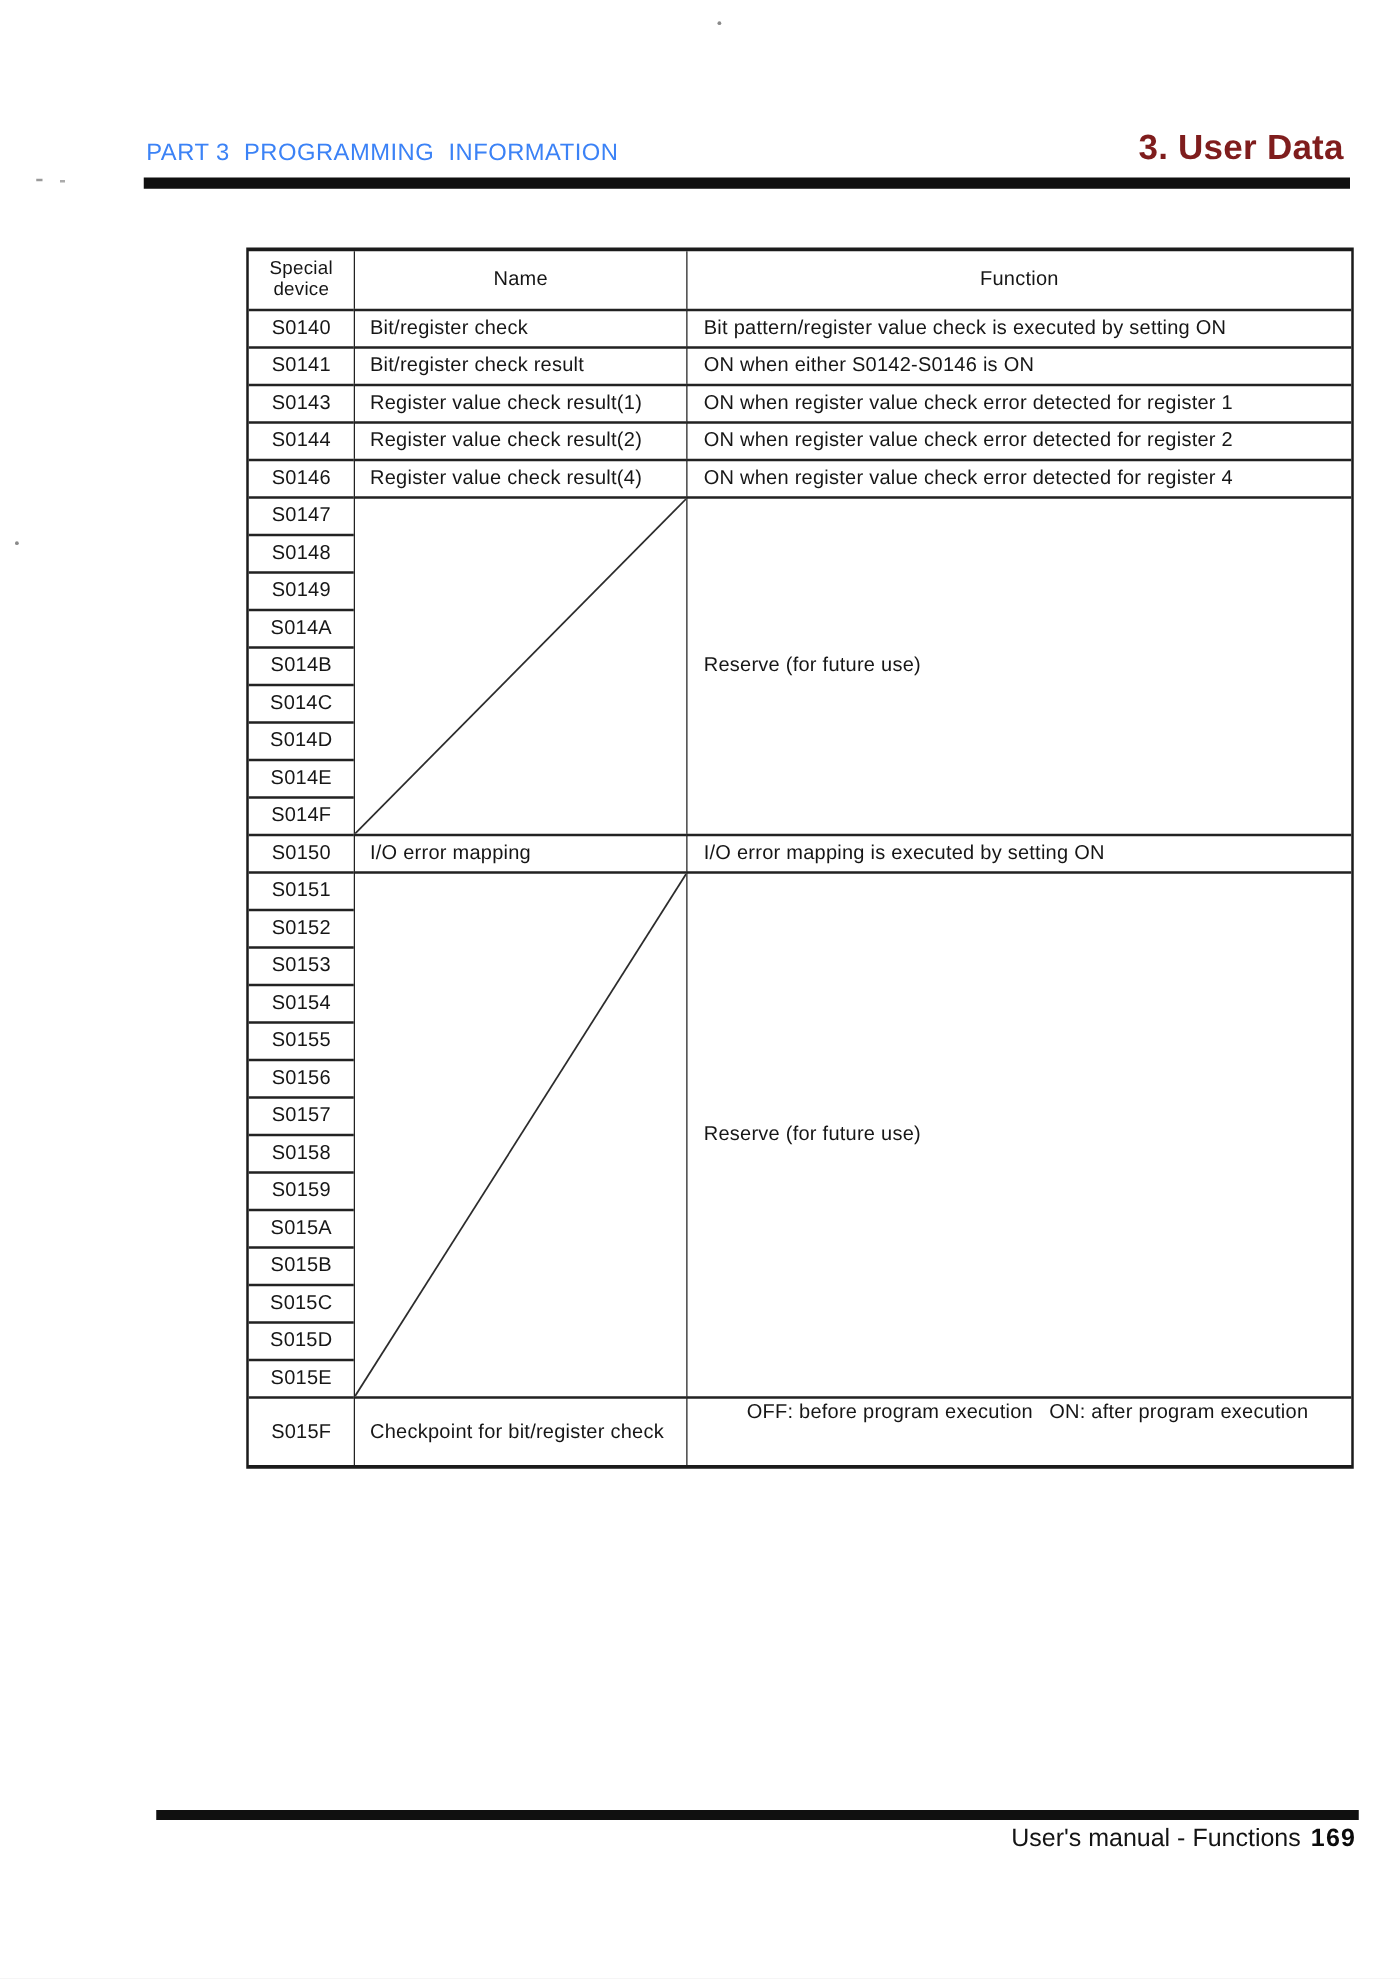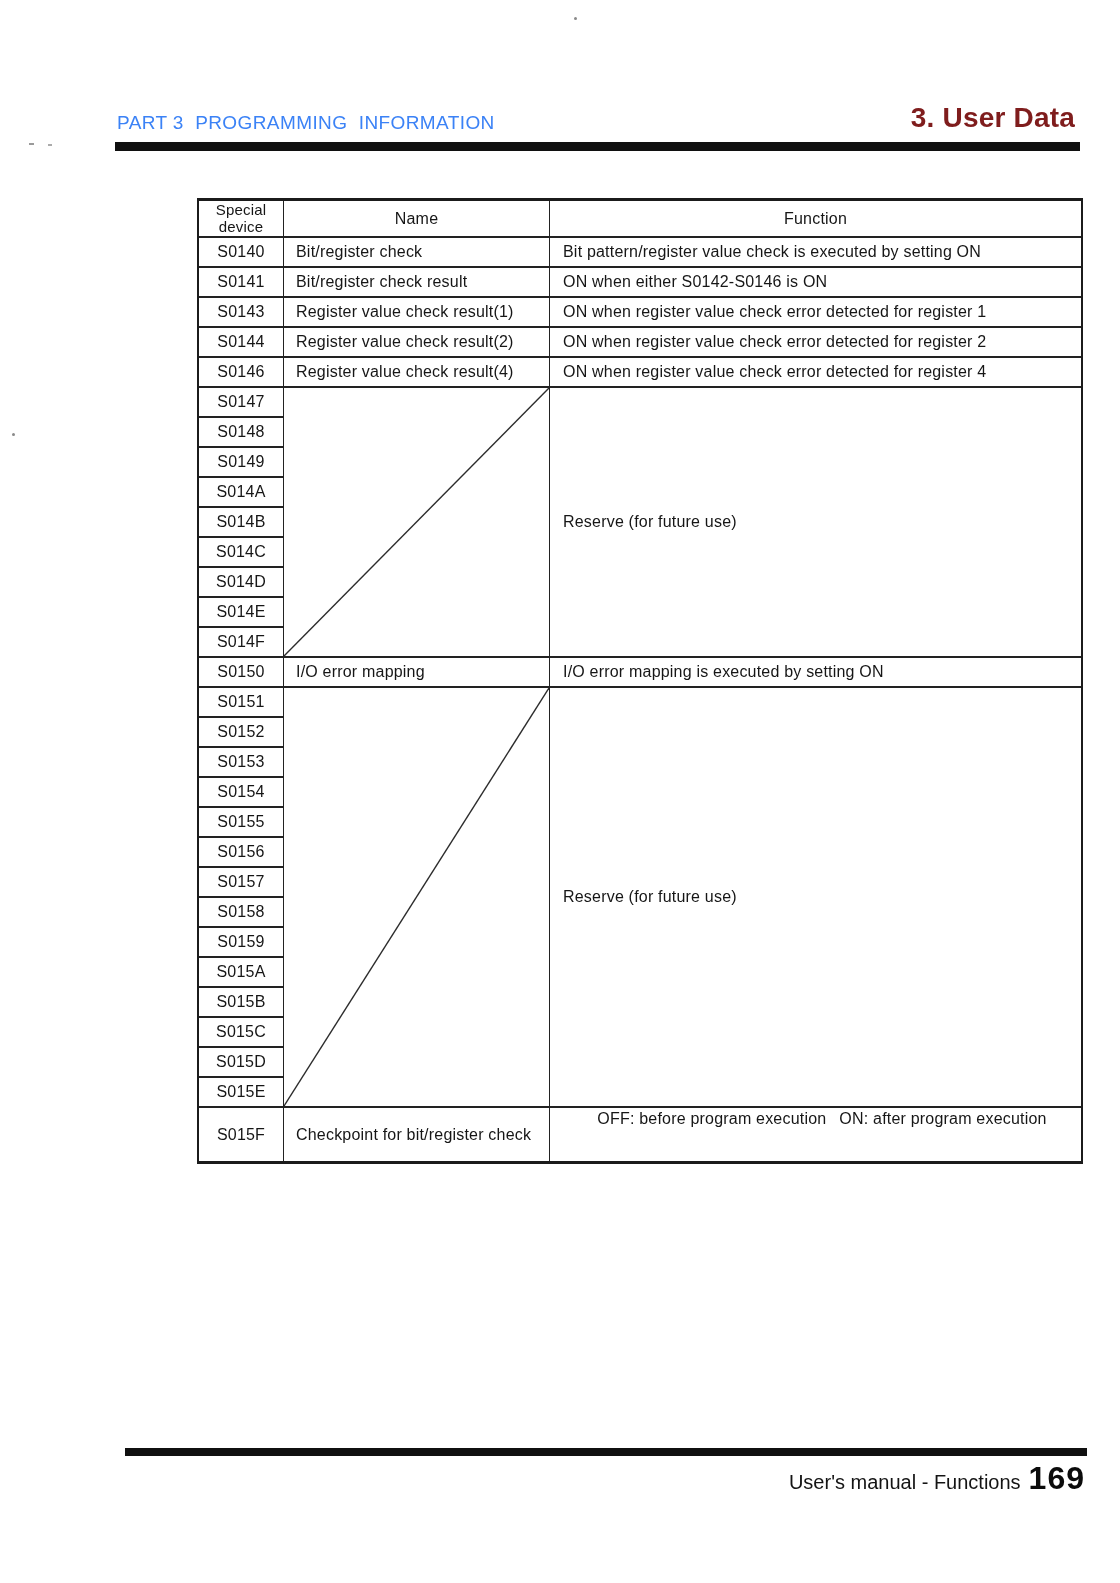--- a/index.html
+++ b/index.html
@@ -43,21 +43,21 @@
   .cell {
     box-sizing:border-box;
     display:flex; align-items:center;
     font-size:16px; color:#161616;
     letter-spacing:0.2px;
     overflow:hidden;
   }
   .dev  { justify-content:center; text-align:center; }
   .name { padding-left:12px; border-left:1.6px solid #222; }
   .func { padding-left:13px; border-left:1.6px solid #222; }
-  .row.head { height:35px; }
+  .row.head { height:46px; }
   .row.head .cell { font-size:16px; justify-content:center; padding-left:0; text-align:center; }
   .row.head .dev { font-size:15px; line-height:1.12; padding:0 6px; }
   .row.body { height:30px; }
   .row.body .cell { border-top:2px solid #222; }
   .row.tall { height:55px; }
   .row.tall .cell { border-top:2px solid #222; }
   .row.tall .func {
     flex-direction:row; align-items:flex-start; justify-content:center;
     gap:13px; padding-top:2px;
   }
@@ -82,21 +82,21 @@
   
   .ftr-rule {
     position:absolute; left:125px; top:1448px;
     width:962px; height:8px; background:#101010;
   }
   .ftr-text {
     position:absolute; top:1460px; right:35px;
     display:flex; align-items:baseline; gap:8px;
   }
   .ftr-label { font-size:20px; color:#141414; }
-  .ftr-page  { font-size:32px; font-weight:700; color:#0b0b0b; letter-spacing:1px; }
+  .ftr-page  { font-size:20px; font-weight:700; color:#0b0b0b; letter-spacing:1px; }
   
   .speck { position:absolute; background:#8a8a8a; border-radius:50%; }
   .s1 { left:574px; top:17px;  width:3px; height:3px; }
   .s2 { left:29px;  top:143px; width:5px; height:2px; border-radius:0; background:#9a9a9a; }
   .s3 { left:48px;  top:144px; width:4px; height:2px; border-radius:0; background:#ababab; }
   .s4 { left:12px;  top:433px; width:3px; height:3px; }
 </style>
 </head>
 <body>
 

